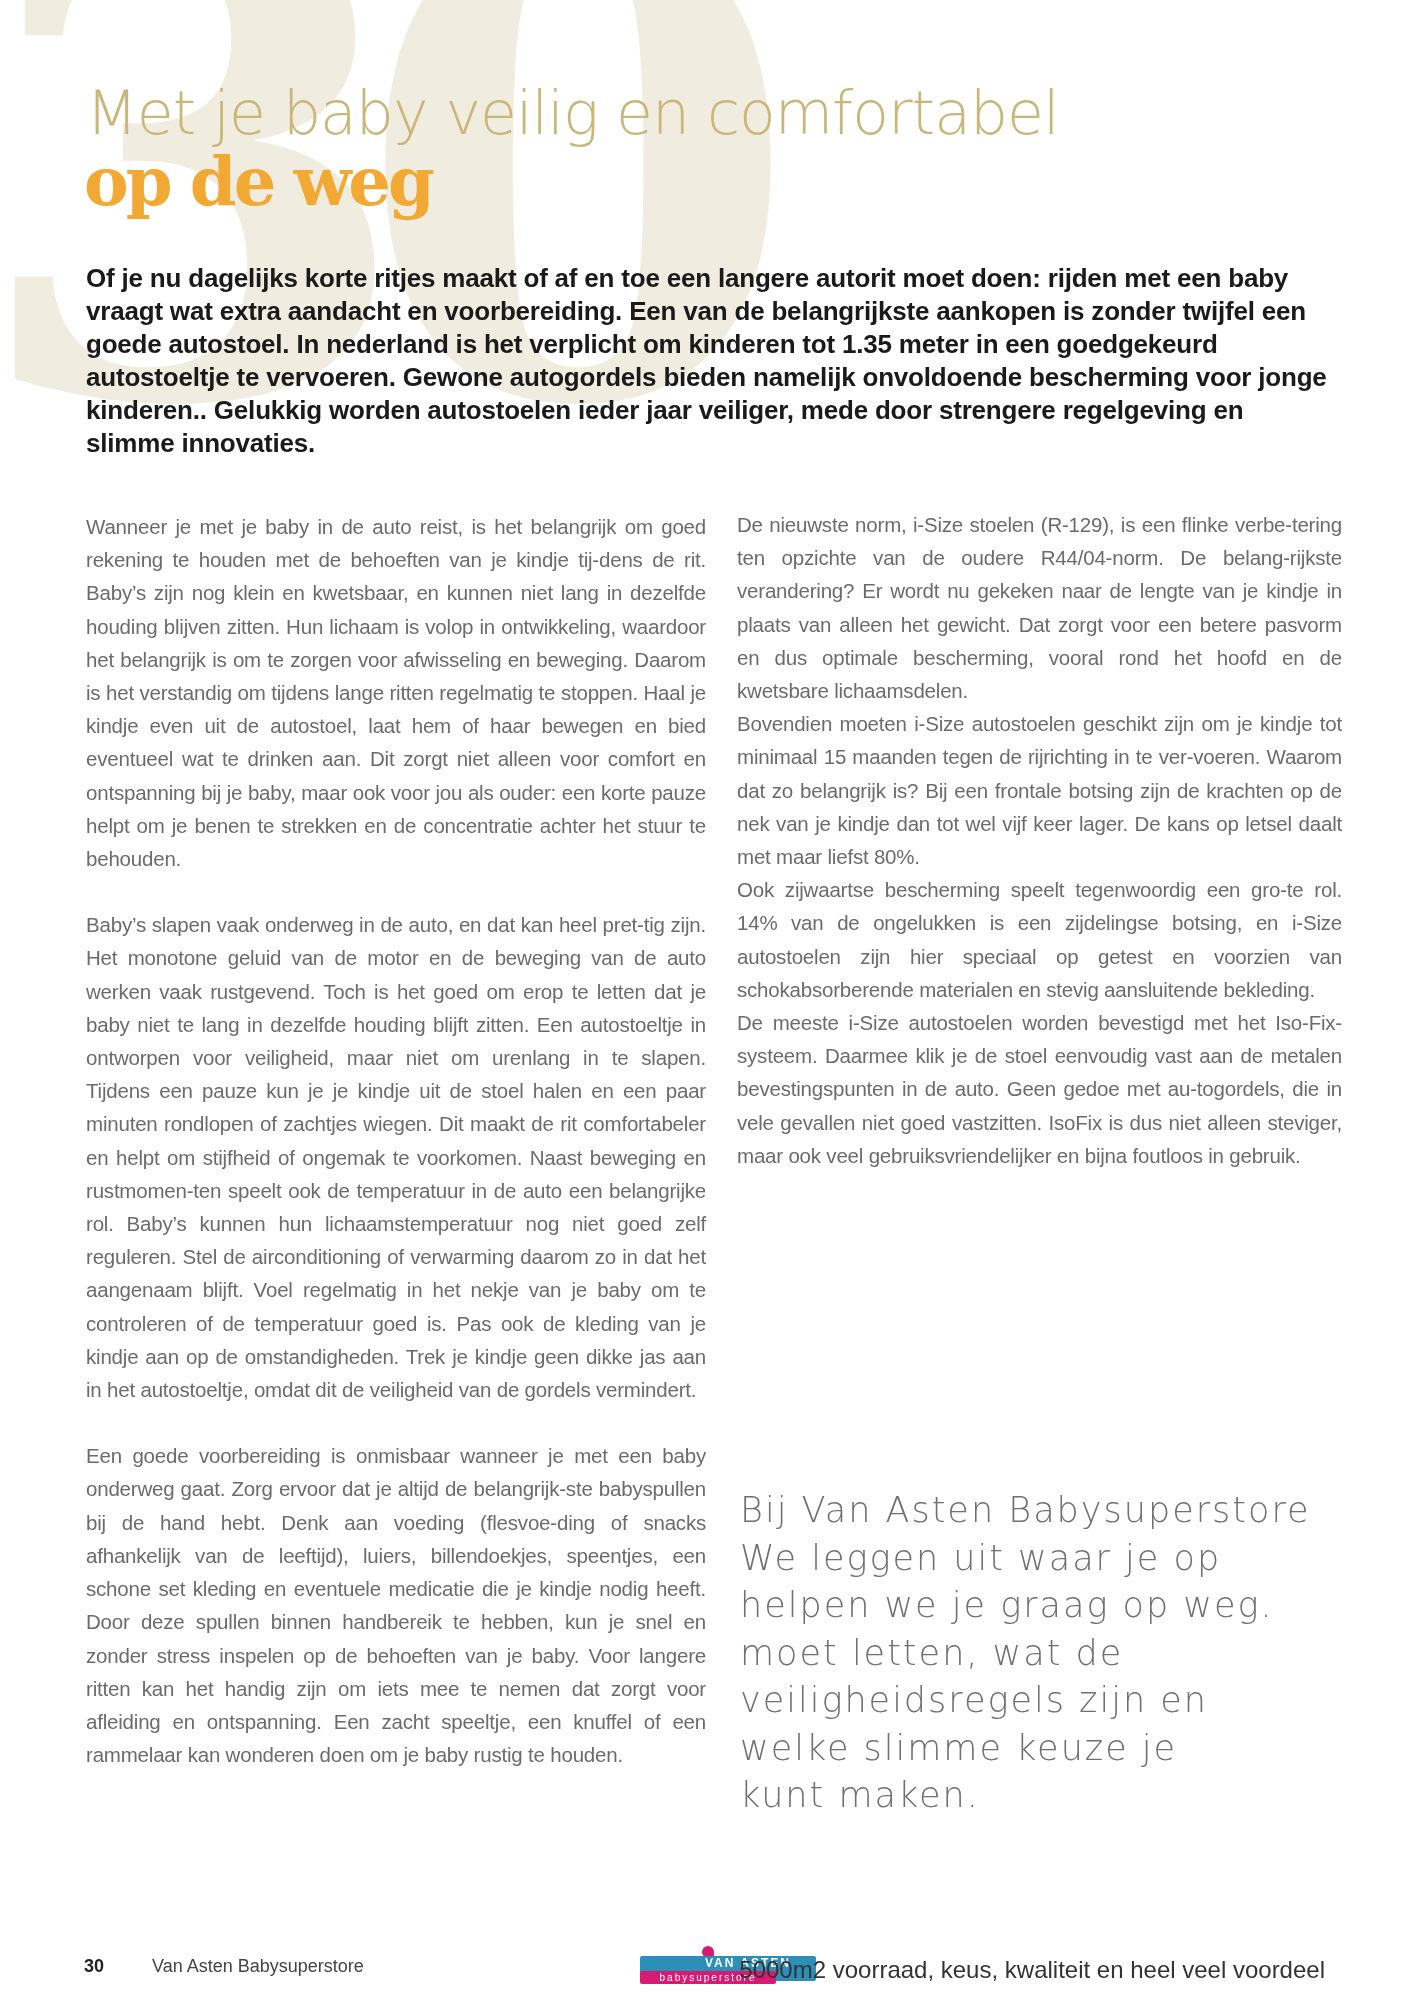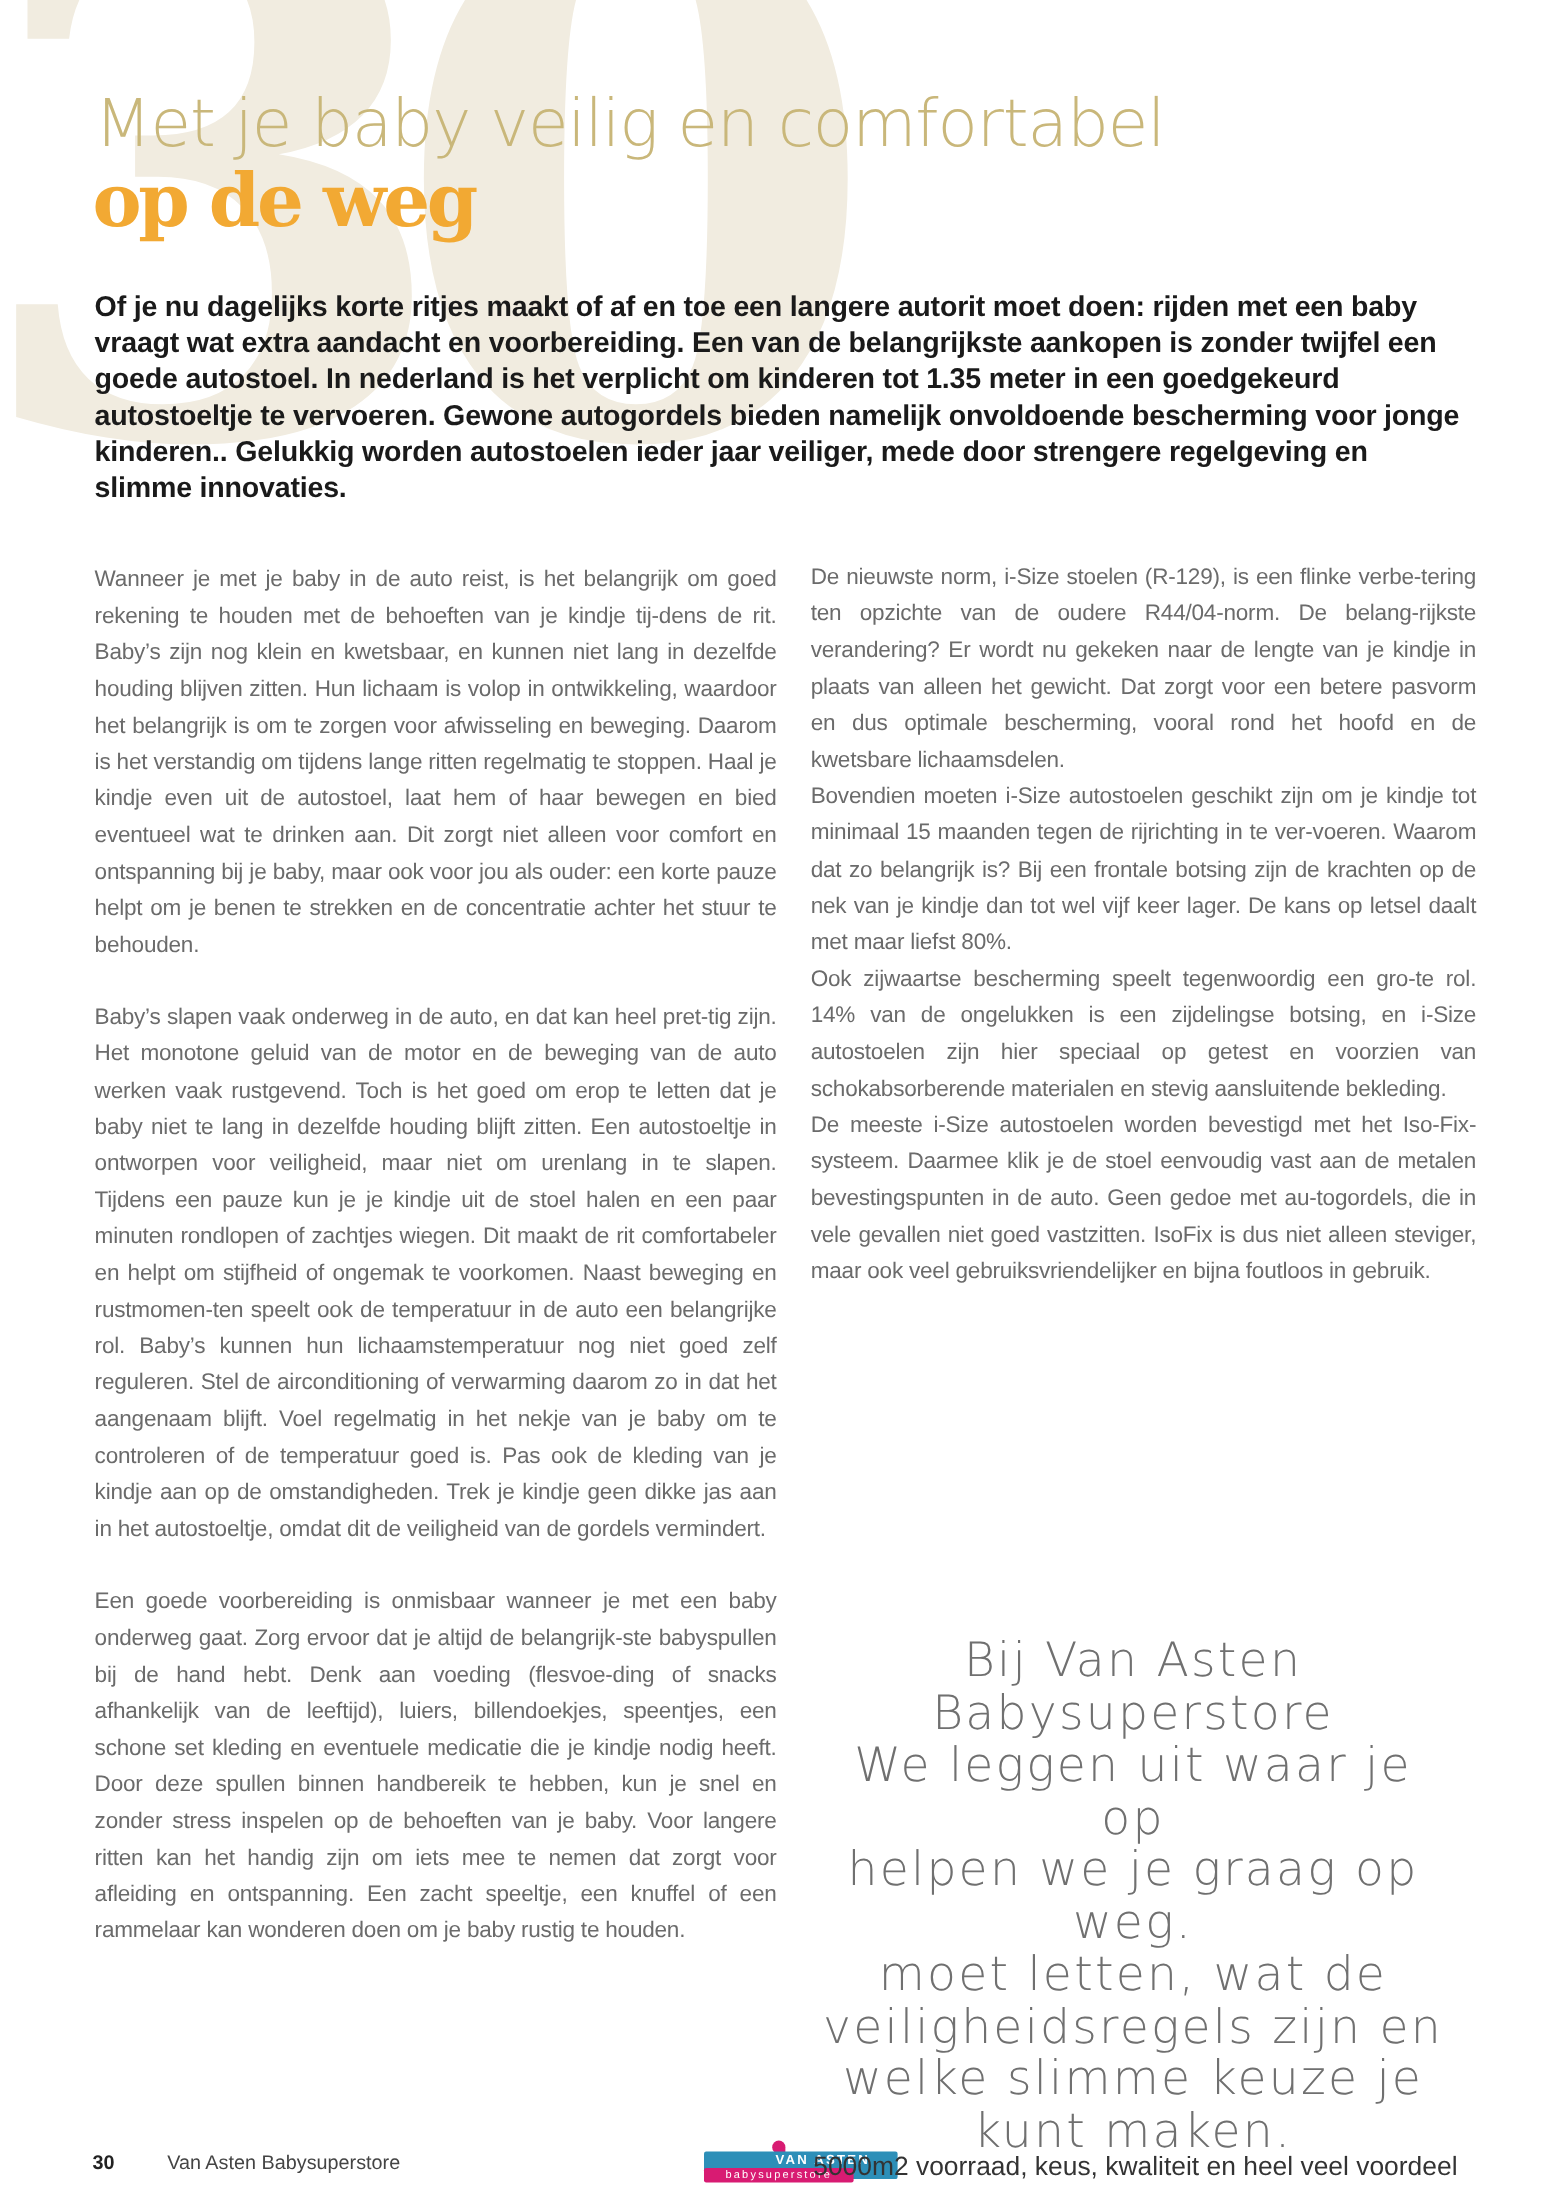--- a/index.html
+++ b/index.html
@@ -43,22 +43,22 @@
     .col-right { left: 737px; top: 508px; width: 605px; }
     .col p { margin: 0; }
     .col p.gap { margin-top: 33px; }
     .col h3 {
       margin: 0; font-size: 21px; line-height: 33px; font-weight: bold;
       color: #1a1a1a;
     }
     .col h3.gap { margin-top: 33px; }
     .quote {
       position: absolute; left: 740px; top: 1487px; width: 580px; z-index: 1;
-      text-align: center; font-family: "DejaVu Sans", sans-serif; font-weight: 200;
-      font-size: 43px; line-height: 47.5px; color: #707070; letter-spacing: 2px;
+      font-family: "DejaVu Sans", sans-serif; font-weight: 200;
+      font-size: 35px; line-height: 47.5px; color: #707070; letter-spacing: 2px;
     }
     .quote span { display: block; }
     .footer {
       position: absolute; left: 0; top: 1950px; width: 1413px; height: 40px; z-index: 1;
     }
     .page-num {
       position: absolute; left: 84px; top: 6px;
       font-weight: bold; font-size: 18px; color: #222;
     }
     .store-name {

